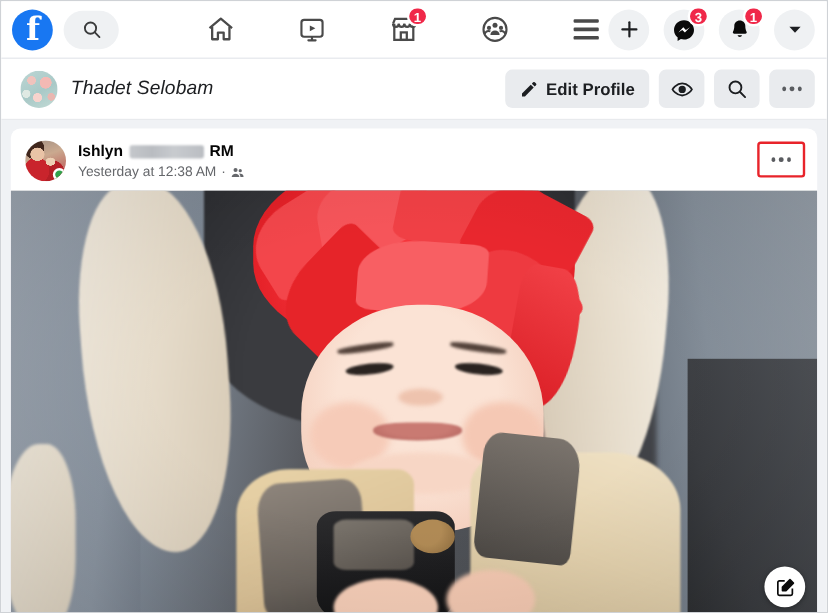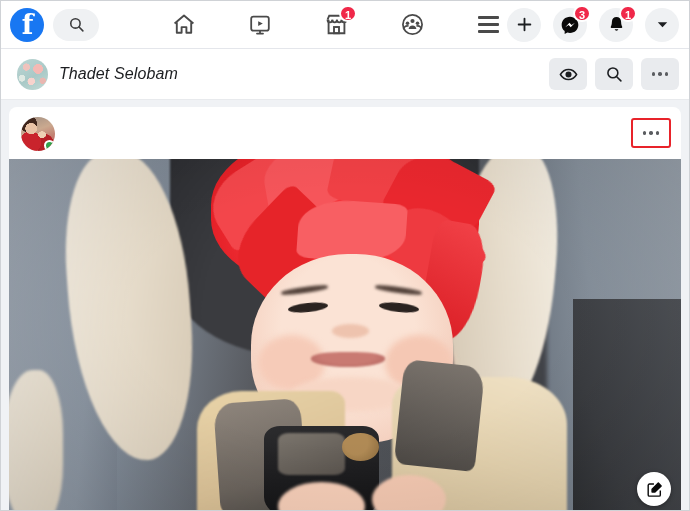--- a/index.html
+++ b/index.html
@@ -568,20 +568,27 @@
   </div>
 
   <div class="profile-bar">
 
     <div class="avatar-floral"></div>
 
     <div class="profile-name">Thadet  Selobam</div>
 
     <div class="profile-actions">
 
+      <button class="btn-grey btn-edit">
+        <svg width="15" height="15" viewBox="0 0 24 24" fill="#1c1e21">
+          <path d="M3.2 17.4 14.9 5.7l3.9 3.9L7.1 21.3H3.2z"></path>
+          <path d="M16.3 4.3 18 2.6a1.6 1.6 0 0 1 2.3 0l1.6 1.6a1.6 1.6 0 0 1 0 2.3l-1.7 1.7z"></path>
+        </svg>
+        <span>Edit Profile</span>
+      </button>
 
       <button class="btn-grey btn-icon">
         <svg width="19" height="19" viewBox="0 0 24 24" fill="none" stroke="#1c1e21" stroke-width="1.9">
           <path d="M1.8 12S5.5 5.6 12 5.6 22.2 12 22.2 12 18.5 18.4 12 18.4 1.8 12 1.8 12z"></path>
           <circle cx="12" cy="12" r="2.9" fill="#1c1e21"></circle>
         </svg>
       </button>
 
       <button class="btn-grey btn-icon">
         <svg width="18" height="18" viewBox="0 0 24 24" fill="none" stroke="#1c1e21" stroke-width="2.1">
@@ -602,20 +609,37 @@
 
   <div class="content">
     <div class="post-card">
 
       <div class="post-header">
 
         <div class="avatar-post">
           <span class="online-dot"></span>
         </div>
 
+        <div class="post-meta">
+          <div class="post-name">
+            <span>Ishlyn</span>
+            <span class="redacted"></span>
+            <span>RM</span>
+          </div>
+          <div class="post-time">
+            <span>Yesterday at 12:38 AM</span>
+            <span>·</span>
+            <svg width="12" height="12" viewBox="0 0 24 24" fill="#65676b">
+              <circle cx="8.6" cy="7.4" r="3.4"></circle>
+              <circle cx="16.4" cy="8.4" r="2.7"></circle>
+              <path d="M2.2 19.2c0-3.5 2.8-5.6 6.4-5.6s6.4 2.1 6.4 5.6z"></path>
+              <path d="M15.2 13.3c3.3 0 6.6 1.3 6.6 4.6v1.3h-5.2c0-2.3-.6-4.2-1.9-5.5z"></path>
+            </svg>
+          </div>
+        </div>
 
         <div class="post-more-wrap">
           <div class="post-more">
             <span class="dots">
               <i></i>
                 <i></i>
                 <i></i>
             </span>
           </div>
         </div>

